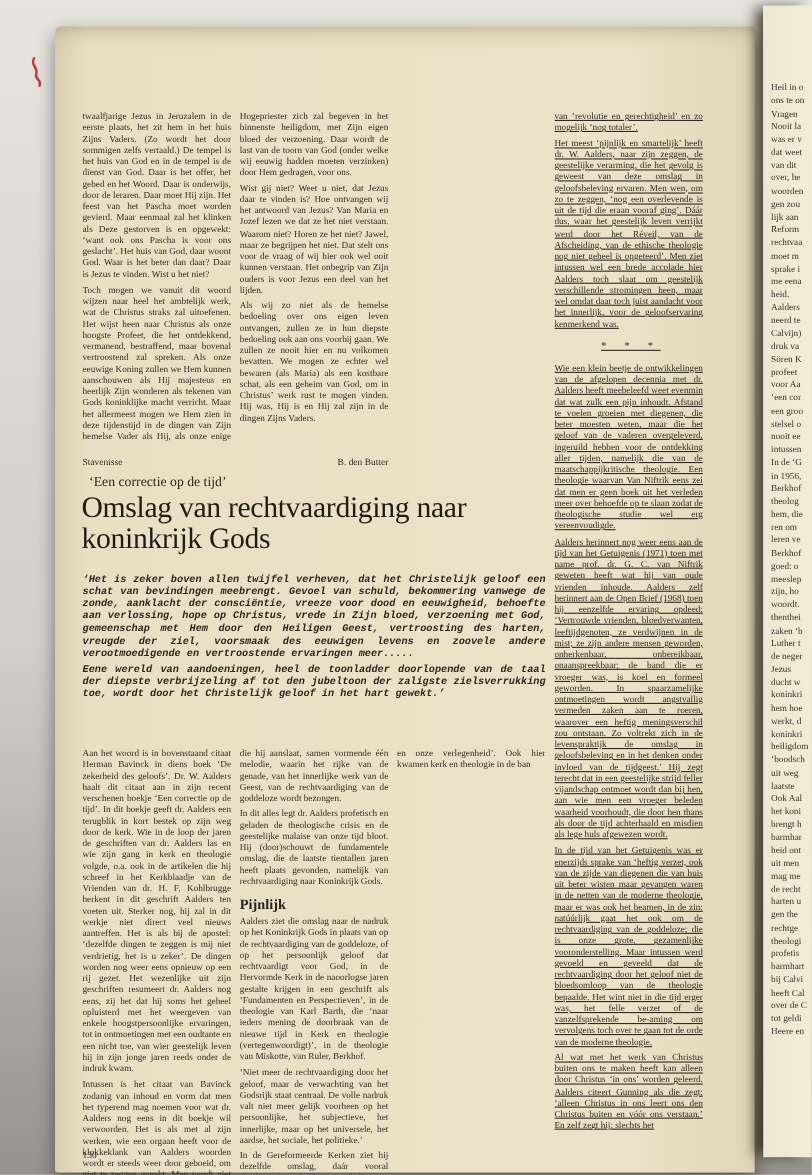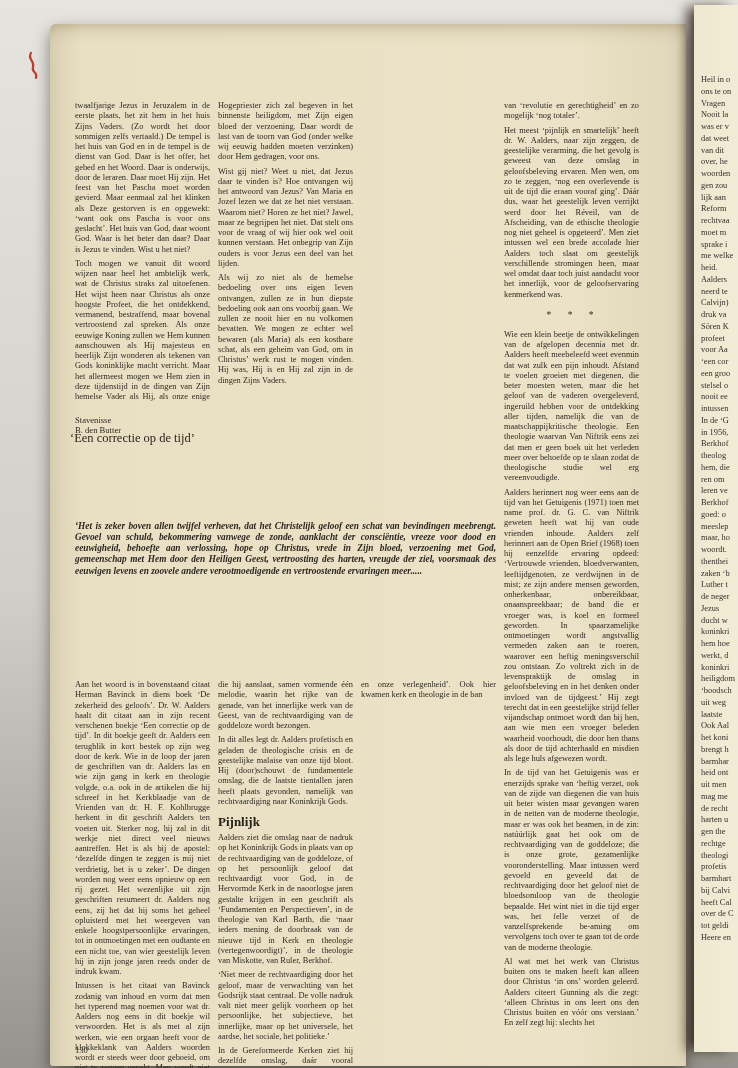--- a/index.html
+++ b/index.html
@@ -20,39 +20,39 @@
   .top-cols{
     position:absolute;left:25px;top:77px;width:278px;height:310px;
     columns:2;column-gap:8px;column-fill:auto;overflow:hidden;
   }
   .para{
     font-size:8.4px;line-height:1.22;text-align:justify;margin:0 0 4px 0;
     color:#2e2a23;hyphens:auto;
   }
   .signature{
     position:absolute;left:25px;top:391px;width:278px;display:flex;
-    justify-content:space-between;font-size:8.6px;color:#2e2a23;flex-direction:column;
+    justify-content:space-between;font-size:8.6px;color:#2e2a23;
   }
-  .kicker{position:absolute;left:20px;top:407px;font-size:12.5px;color:#2b271f;}
+  .kicker{position:absolute;left:31px;top:407px;font-size:12.5px;color:#2b271f;}
   .headline{
     position:absolute;left:24px;top:423px;width:410px;margin:0;
     font-size:27px;font-weight:400;line-height:1.04;letter-spacing:-.3px;color:#1f1b15;
   }
   .intro{position:absolute;left:25px;top:497px;width:421px;}
   .intro-para{
     font-style:italic;font-weight:bold;font-size:9.3px;line-height:1.2;
-    text-align:justify;margin:0 0 4px 0;color:#2b2720;
+    text-align:justify;margin:0 0 4px 0;color:#2b2720;font-family:Liberation Mono, monospace;
   }
   .body-cols{
     position:absolute;left:25px;top:656px;width:421px;height:415px;
     columns:3;column-gap:8px;column-fill:auto;overflow:hidden;
   }
   .subhead{font-size:13px;font-weight:bold;margin:7px 0 3px 0;break-after:avoid;color:#25211a;}
   .right-col{
-    position:absolute;left:454px;top:77px;width:135px;height:960px;overflow:hidden;
+    position:absolute;left:454px;top:77px;width:135px;height:960px;overflow:hidden;text-decoration:underline;
   }
   .stars{text-align:center;letter-spacing:7px;font-size:9.5px;margin:10px 0 10px 4px;color:#2e2a23;}
   .page-number{position:absolute;left:25px;top:1021px;font-size:8.6px;font-weight:normal;color:#2e2a23;}
   .next-page{
     position:absolute;left:694px;top:5px;width:44px;height:1047px;
     background:linear-gradient(90deg,#efe8d0 0%,#f2ecd6 100%);
     box-shadow:-9px 0 12px -2px rgba(35,24,10,.8);
     padding:70px 13px 0 7px;box-sizing:border-box;overflow:hidden;
   }
   .frag{
@@ -76,23 +76,25 @@
       <p class="para">Als wij zo niet als de hemelse bedoeling over ons eigen leven ontvangen, zullen ze in hun diepste bedoeling ook aan ons voorbij gaan. We zullen ze nooit hier en nu volkomen bevatten. We mogen ze echter wel bewaren (als Maria) als een kostbare schat, als een geheim van God, om in Christus’ werk rust te mogen vinden. Hij was, Hij is en Hij zal zijn in de dingen Zijns Vaders.</p>
     </div>
 
   <div class="signature">
     <span>Stavenisse</span>
     <span>B. den Butter</span>
   </div>
 
   <div class="kicker">‘Een correctie op de tijd’</div>
 
+  <h1 class="headline">Omslag van rechtvaardiging naar koninkrijk Gods</h1>
 
   <div class="intro">
       <p class="intro-para">‘Het is zeker boven allen twijfel verheven, dat het Christelijk geloof een schat van bevindingen meebrengt. Gevoel van schuld, bekommering vanwege de zonde, aanklacht der consciëntie, vreeze voor dood en eeuwigheid, behoefte aan verlossing, hope op Christus, vrede in Zijn bloed, verzoening met God, gemeenschap met Hem door den Heiligen Geest, vertroosting des harten, vreugde der ziel, voorsmaak des eeuwigen levens en zoovele andere verootmoedigende en vertroostende ervaringen meer.....</p>
+      <p class="intro-para">Eene wereld van aandoeningen, heel de toonladder doorlopende van de taal der diepste verbrijzeling af tot den jubeltoon der zaligste zielsverrukking toe, wordt door het Christelijk geloof in het hart gewekt.’</p>
     </div>
 
   <div class="body-cols">
     <div class="contents"><p class="para">Aan het woord is in bovenstaand citaat Herman Bavinck in diens boek ‘De zekerheid des geloofs’. Dr. W. Aalders haalt dit citaat aan in zijn recent verschenen boekje ‘Een correctie op de tijd’. In dit boekje geeft dr. Aalders een terugblik in kort bestek op zijn weg door de kerk. Wie in de loop der jaren de geschriften van dr. Aalders las en wie zijn gang in kerk en theologie volgde, o.a. ook in de artikelen die hij schreef in het Kerkblaadje van de Vrienden van dr. H. F. Kohlbrugge herkent in dit geschrift Aalders ten voeten uit. Sterker nog, hij zal in dit werkje niet direct veel nieuws aantreffen. Het is als bij de apostel: ‘dezelfde dingen te zeggen is mij niet verdrietig, het is u zeker’. De dingen worden nog weer eens opnieuw op een rij gezet. Het wezenlijke uit zijn geschriften resumeert dr. Aalders nog eens, zij het dat hij soms het geheel opluisterd met het weergeven van enkele hoogstpersoonlijke ervaringen, tot in ontmoetingen met een oudtante en een nicht toe, van wier geestelijk leven hij in zijn jonge jaren reeds onder de indruk kwam.</p><p class="para">Intussen is het citaat van Bavinck zodanig van inhoud en vorm dat men het typerend mag noemen voor wat dr. Aalders nog eens in dit boekje wil verwoorden. Het is als met al zijn werken, wie een orgaan heeft voor de klokkeklank van Aalders woorden wordt er steeds weer door geboeid, om niet te zeggen gepakt. Men wordt niet moe naar de melodie te luisteren maar de — ongetwijfeld eenzijdige — tonen die hij aanslaat, samen vormende één melodie, waarin het rijke van de genade, van het innerlijke werk van de Geest, van de rechtvaardiging van de goddeloze wordt bezongen.</p><p class="para">In dit alles legt dr. Aalders profetisch en geladen de theologische crisis en de geestelijke malaise van onze tijd bloot. Hij (door)schouwt de fundamentele omslag, die de laatste tientallen jaren heeft plaats gevonden, namelijk van rechtvaardiging naar Koninkrijk Gods.</p></div>
     <h3 class="subhead">Pijnlijk</h3>
     <div class="contents"><p class="para">Aalders ziet die omslag naar de nadruk op het Koninkrijk Gods in plaats van op de rechtvaardiging van de goddeloze, of op het persoonlijk geloof dat rechtvaardigt voor God, in de Hervormde Kerk in de naoorlogse jaren gestalte krijgen in een geschrift als ‘Fundamenten en Perspectieven’, in de theologie van Karl Barth, die ‘naar ieders mening de doorbraak van de nieuwe tijd in Kerk en theologie (vertegenwoordigt)’, in de theologie van Miskotte, van Ruler, Berkhof.</p><p class="para">‘Niet meer de rechtvaardiging door het geloof, maar de verwachting van het Godsrijk staat centraal. De volle nadruk valt niet meer gelijk voorheen op het persoonlijke, het subjectieve, het innerlijke, maar op het universele, het aardse, het sociale, het politieke.’</p><p class="para">In de Gereformeerde Kerken ziet hij dezelfde omslag, daár vooral theologisch ingeleid door prof. dr. H. N. Ridderbos, o.a. in ‘Het Woord, het Rijk en onze verlegenheid’. Ook hier kwamen kerk en theologie in de ban</p></div>
   </div>
 
   <aside class="right-col">
     <div class="contents"><p class="para">van ‘revolutie en gerechtigheid’ en zo mogelijk ‘nog totaler’.</p><p class="para">Het meest ‘pijnlijk en smartelijk’ heeft dr. W. Aalders, naar zijn zeggen, de geestelijke verarming, die het gevolg is geweest van deze omslag in geloofsbeleving ervaren. Men wen, om zo te zeggen, ‘nog een overlevende is uit de tijd die eraan vooraf ging’. Dáár dus, waar het geestelijk leven verrijkt werd door het Réveil, van de Afscheiding, van de ethische theologie nog niet geheel is opgeteerd’. Men ziet intussen wel een brede accolade hier Aalders toch slaat om geestelijk verschillende stromingen heen, maar wel omdat daar toch juist aandacht voor het innerlijk, voor de geloofservaring kenmerkend was.</p></div>
@@ -115,21 +117,21 @@
       <p class="frag">dat weet</p>
       <p class="frag">van dit</p>
       <p class="frag">over, he</p>
       <p class="frag">woorden</p>
       <p class="frag">gen zou</p>
       <p class="frag">lijk aan</p>
       <p class="frag">Reform</p>
       <p class="frag">rechtvaa</p>
       <p class="frag">moet m</p>
       <p class="frag">sprake i</p>
-      <p class="frag">me welke</p>
+      <p class="frag">me eena</p>
       <p class="frag">heid.</p>
       <p class="frag">Aalders</p>
       <p class="frag">neerd te</p>
       <p class="frag">Calvijn)</p>
       <p class="frag">druk va</p>
       <p class="frag">Sören K</p>
       <p class="frag">profeet</p>
       <p class="frag">voor Aa</p>
       <p class="frag">‘een cor</p>
       <p class="frag">een groo</p>
@@ -139,21 +141,21 @@
       <p class="frag">In de ‘G</p>
       <p class="frag">in 1956,</p>
       <p class="frag">Berkhof</p>
       <p class="frag">theolog</p>
       <p class="frag">hem, die</p>
       <p class="frag">ren om</p>
       <p class="frag">leren ve</p>
       <p class="frag">Berkhof</p>
       <p class="frag">goed: o</p>
       <p class="frag">meeslep</p>
-      <p class="frag">maar, ho</p>
+      <p class="frag">zijn, ho</p>
       <p class="frag">woordt.</p>
       <p class="frag">thenthei</p>
       <p class="frag">zaken ‘b</p>
       <p class="frag">Luther t</p>
       <p class="frag">de neger</p>
       <p class="frag"></p>
       <p class="frag">Jezus</p>
       <p class="frag">ducht w</p>
       <p class="frag">koninkri</p>
       <p class="frag">hem hoe</p>

